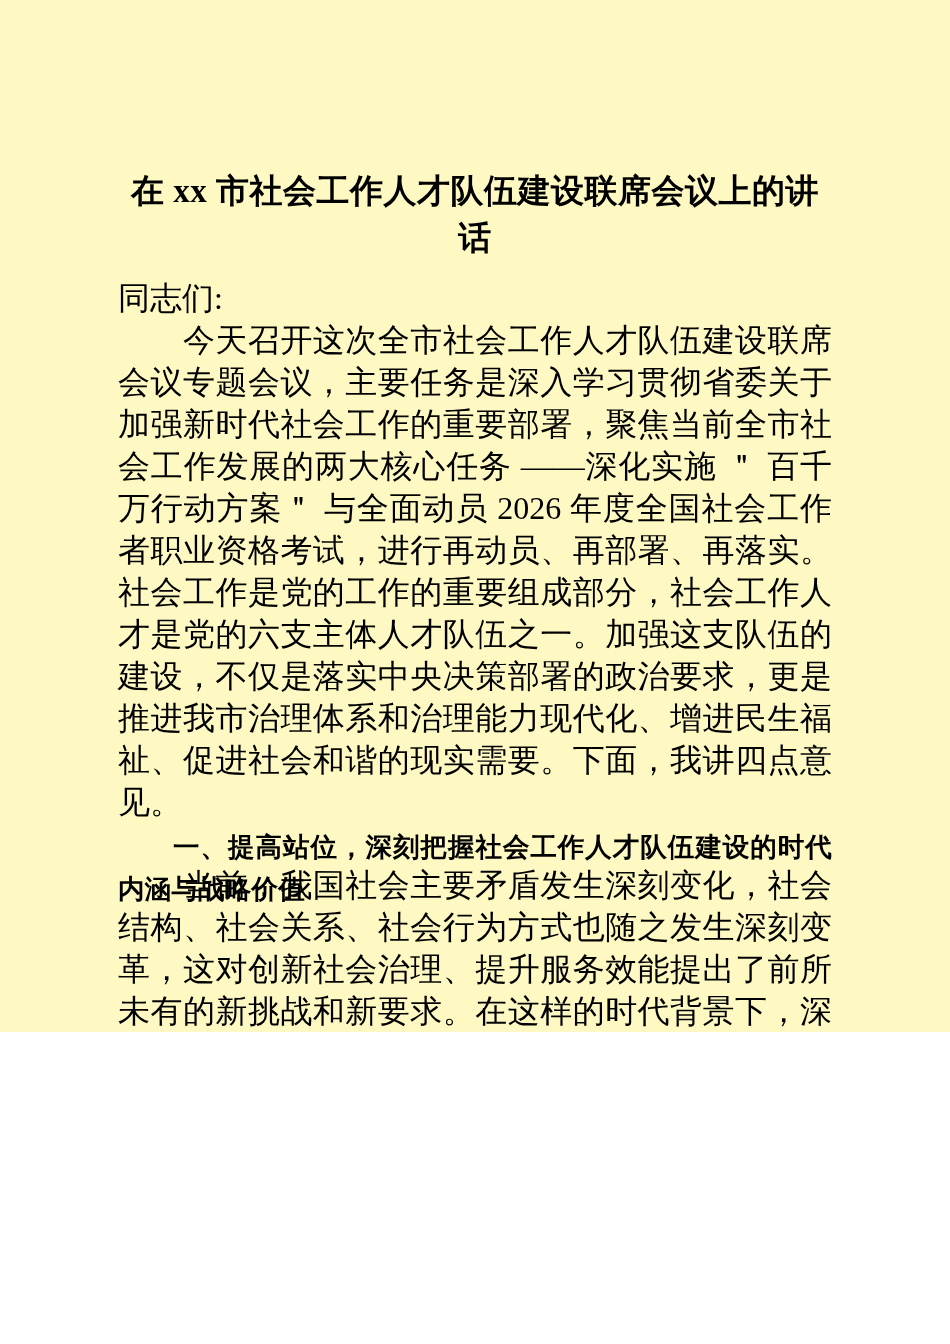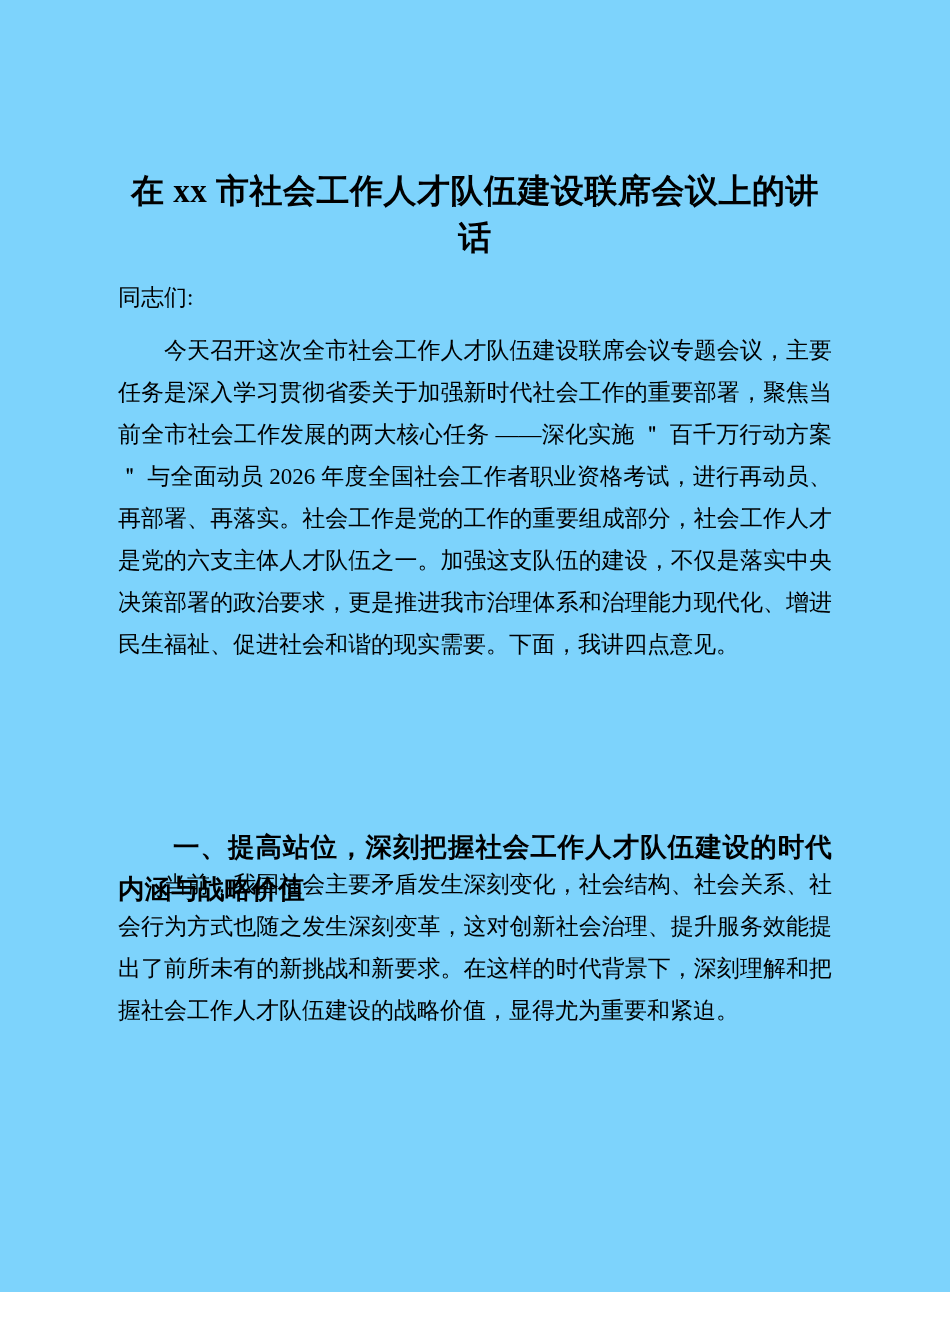--- a/index.html
+++ b/index.html
@@ -5,22 +5,22 @@
 <style>
   html, body {
     margin: 0;
     padding: 0;
     background: #ffffff;
   }
 
   #page {
     position: relative;
     width: 950px;
-    height: 1292px;
-    background: #7dd3fc;
+    height: 1032px;
+    background: #fef9c3;
     overflow: hidden;
     box-sizing: border-box;
   }
 
   
   #doc {
     position: absolute;
     left: 118px;
     top: 0;
     width: 714px;   
@@ -48,30 +48,30 @@
 
   
   .block {
     position: absolute;
     left: 0;
     width: 714px;
     margin: 0;
     padding: 0;
     color: #000000;
     font-family: "Liberation Serif", "DejaVu Serif", serif;
-    font-size: 23px;
+    font-size: 32px;
     line-height: 42px;
     text-align: justify;
     text-justify: inter-character;
     white-space: pre-wrap;
     word-break: break-all;
   }
 
   .block.salutation { top: 277px; }
-  .block.para-1     { top: 330px; }
+  .block.para-1     { top: 319px; }
   .block.heading-1  { top: 781px; font-weight: 700; letter-spacing: 0.2px; margin-top: 45px; }
   .block.para-2     { top: 841px; margin-top: 23px; }
   .block.para-3     { top: 1075px; }
 
   .block.heading-1 {
     font-family: "Liberation Sans", "DejaVu Sans", sans-serif;
     font-size: 26.5px;
   }
 </style>
 </head>

